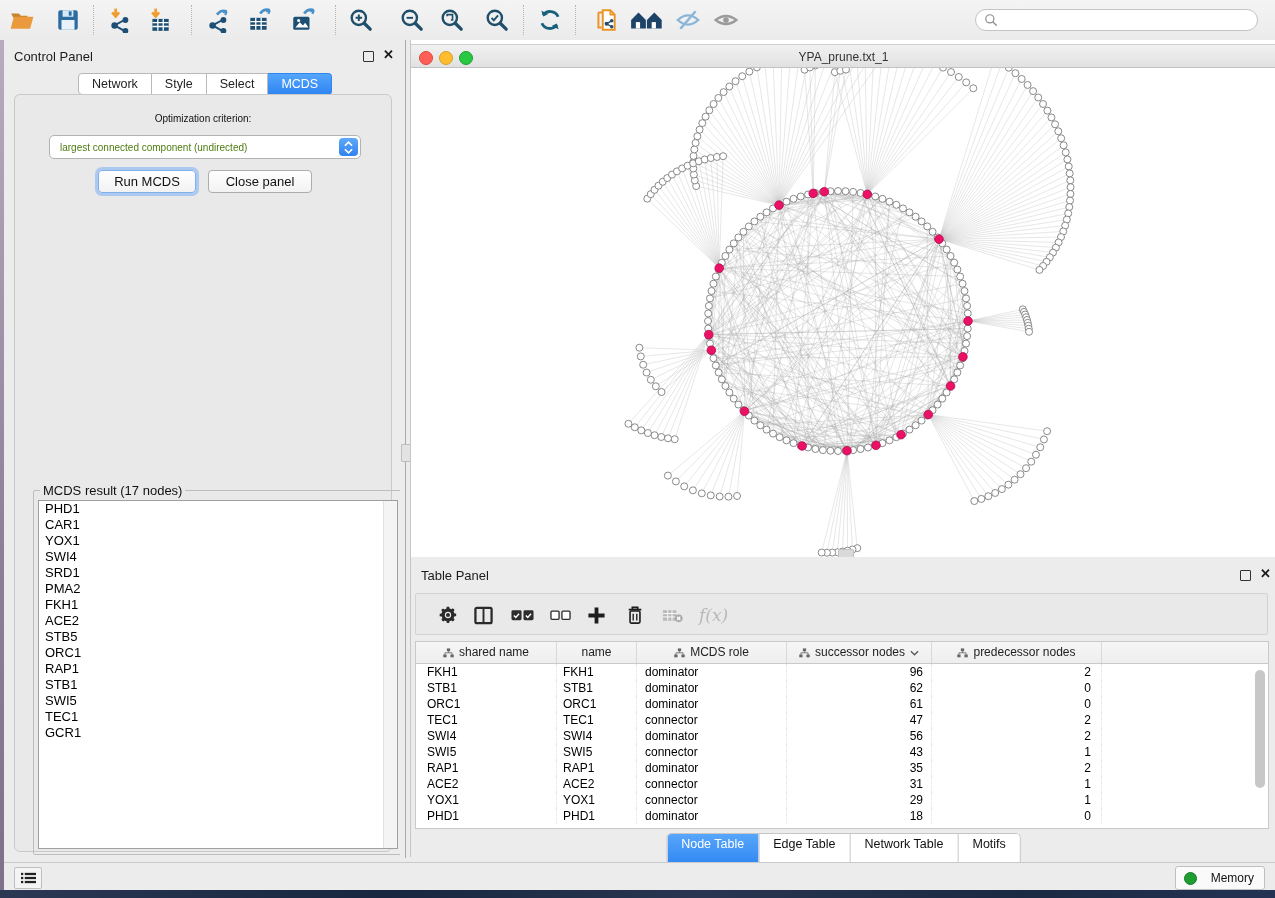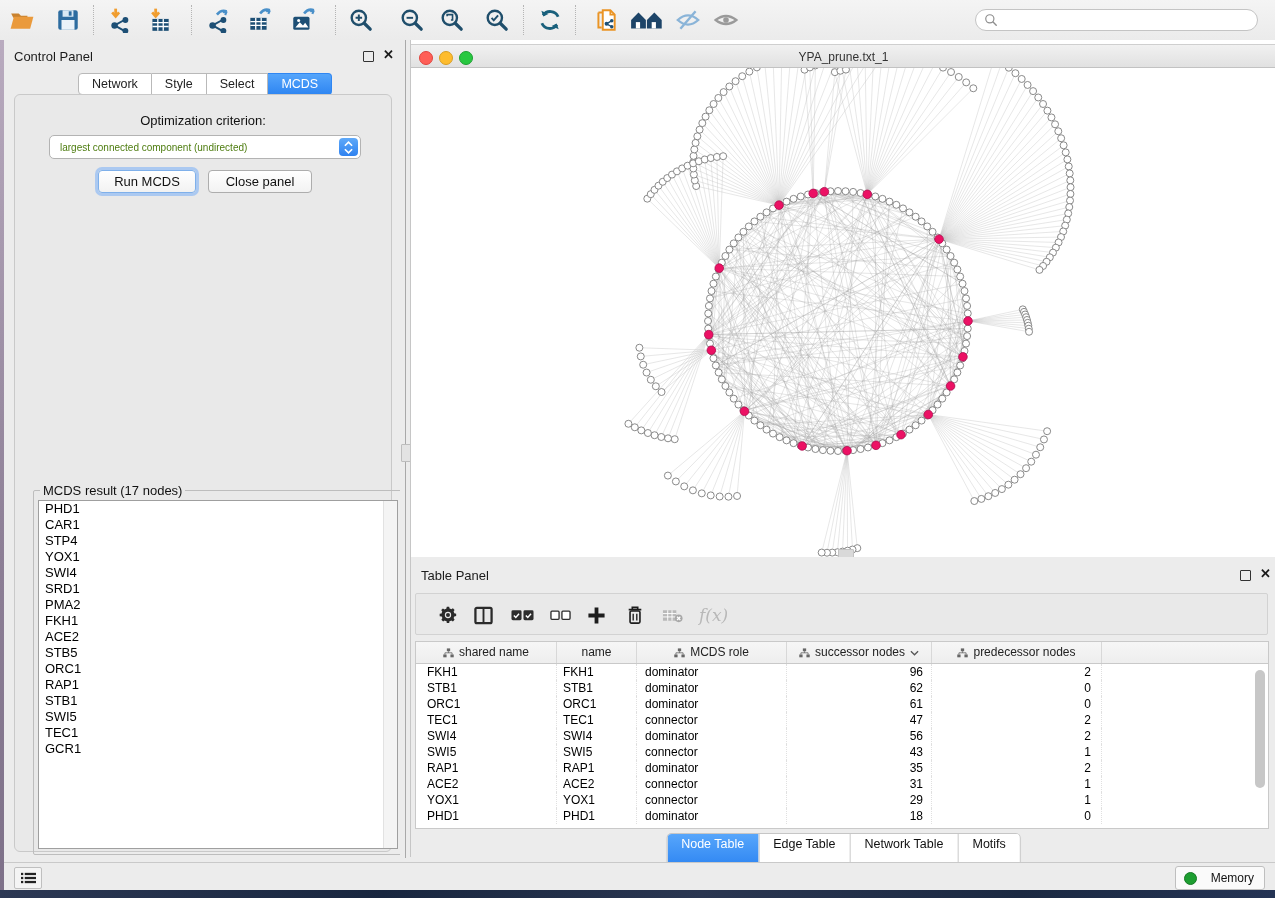--- a/index.html
+++ b/index.html
@@ -32,21 +32,21 @@
   #cp-float{left:359px;top:11px}
   #cp-close{left:379px;top:10px}
   #cp-tabs{position:absolute;left:74px;top:33px;height:22px;display:flex}
   .seg-tab{height:20px;line-height:20px;padding:0 13px;font-size:12.5px;background:#fff;
            border:1px solid #b9b9b9;border-left:none;color:#222}
   .seg-tab:first-child{border-left:1px solid #b9b9b9;border-radius:4px 0 0 4px}
   .seg-tab:last-child{border-radius:0 4px 4px 0}
   .seg-tab.selected{background:linear-gradient(#55a5fb,#2f86f2);border-color:#2f86f2;color:#fff}
   #cp-content{position:absolute;left:10px;top:54px;width:376px;height:756px;background:#e9e9e9;
               border:1px solid #c9c9c9;border-radius:6px}
-  #opt-label{position:absolute;left:0;top:18px;width:100%;text-align:center;font-size:13px;color:#111}
+  #opt-label{position:absolute;left:0;top:18px;width:100%;text-align:center;font-size:10px;color:#111}
   #criterion-select{position:absolute;left:34px;top:40px;width:312px;height:24px;background:#fff;
               border:1px solid #b3b3b3;border-radius:5px;box-sizing:border-box;
               display:flex;align-items:center;font-size:10px;padding-left:10px;color:#4d7c0f}
   #criterion-stepper{position:absolute;right:2px;top:2px;width:19px;height:18px;border-radius:4px;
               background:linear-gradient(#5fa9f9,#2f82f0);display:flex;flex-direction:column;
               align-items:center;justify-content:center;gap:1px}
   .mac-btn{position:absolute;height:23px;background:linear-gradient(#ffffff,#f2f2f2);
            border:1px solid #adadad;border-radius:4px;font-size:13px;color:#111;
            display:flex;align-items:center;justify-content:center;box-sizing:border-box}
   #run-btn{left:83px;top:75px;width:98px;border-color:#7fb0ea;box-shadow:0 0 0 3px rgba(110,170,250,.5)}
@@ -306,21 +306,20 @@
     </div>
     <div class="mac-btn" id="run-btn">Run MCDS</div>
     <div class="mac-btn" id="closepanel-btn">Close panel</div>
 
     <fieldset id="mcds-fieldset">
       <legend>MCDS result (17 nodes)</legend>
       <div id="mcds-list">
         <div id="mcds-items">
             <div class="mcds-item">PHD1</div>
             <div class="mcds-item">CAR1</div>
-            <div class="mcds-item">STP4</div>
             <div class="mcds-item">YOX1</div>
             <div class="mcds-item">SWI4</div>
             <div class="mcds-item">SRD1</div>
             <div class="mcds-item">PMA2</div>
             <div class="mcds-item">FKH1</div>
             <div class="mcds-item">ACE2</div>
             <div class="mcds-item">STB5</div>
             <div class="mcds-item">ORC1</div>
             <div class="mcds-item">RAP1</div>
             <div class="mcds-item">STB1</div>

